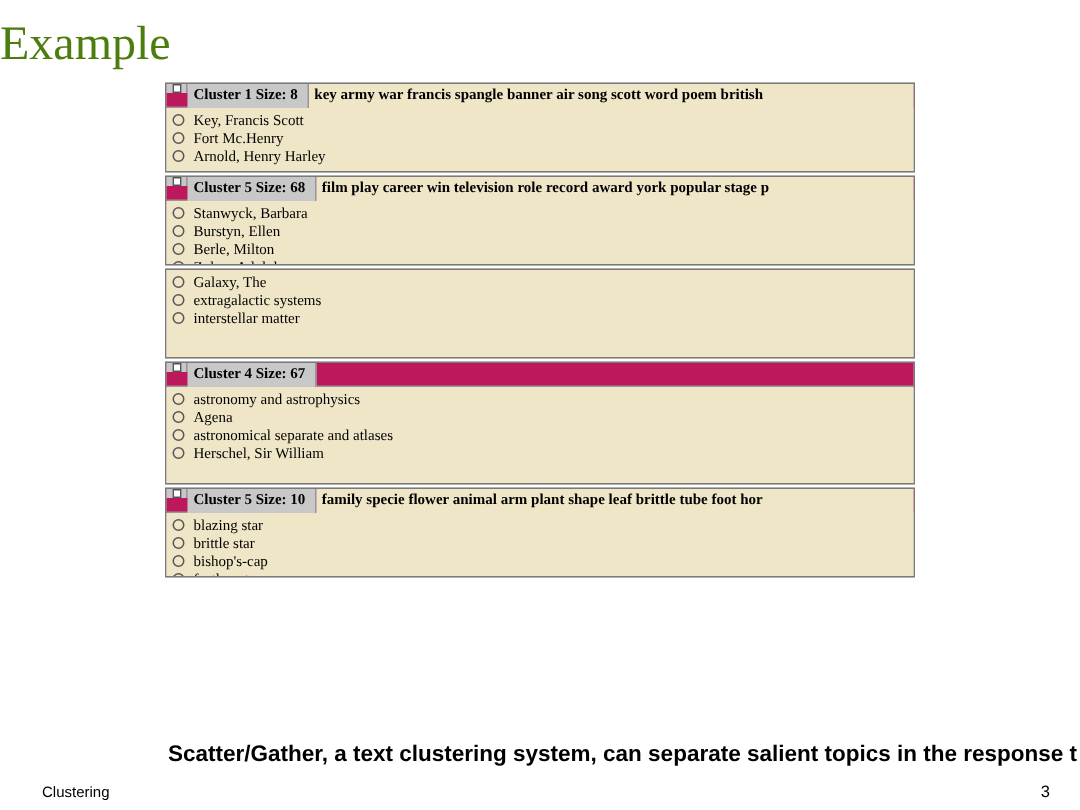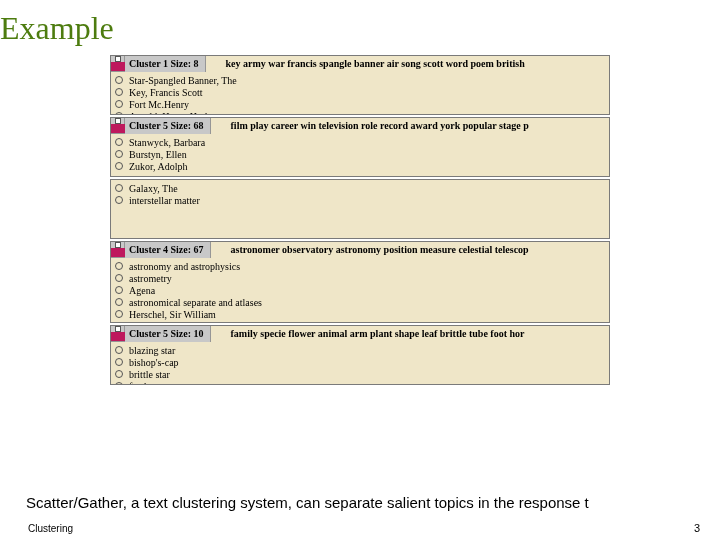--- a/index.html
+++ b/index.html
@@ -60,21 +60,21 @@
     white-space: nowrap;
     color: #000;
     font-weight: bold;
   }
   .header-keywords {
     flex: 1;
     background: #efe6c8;
     font-family: "Times New Roman", serif;
     font-size: 10px;
     line-height: 16px;
-    padding: 0 20px;
+    padding: 0 4px;
     white-space: nowrap;
     overflow: hidden;
     color: #000;
     font-weight: bold;
   }
   .cluster-body {
     background: #efe6c8;
     padding: 2px 4px 0 4px;
     height: 58px;
     overflow: hidden;
@@ -96,28 +96,27 @@
     border-radius: 50%;
     margin-right: 6px;
     flex-shrink: 0;
     background: #efe6c8;
   }
   .caption {
     position: absolute;
     bottom: 28px;
     left: 0;
     right: 0;
-    font-weight: normal;
+    font-weight: bold;
     font-size: 15px;
-    text-align: left;
+    text-align: right;
     line-height: 1.2;
     padding: 0 2px;
     white-space: nowrap;
     overflow: hidden;
-    margin-left: 24px;
   }
   .footer-left {
     position: absolute;
     bottom: 6px;
     left: 28px;
     font-size: 10px;
     color: #000;
   }
   .footer-right {
     position: absolute;
@@ -138,24 +137,20 @@
     <div class="cluster-header">
       <div class="header-box">
           <div class="square"></div>
         </div>
       <div class="header-label">Cluster 1  Size:  8</div>
       <div class="header-keywords">key army war francis spangle banner air song scott word poem british</div>
     </div>
     <div class="cluster-body short">
       <div class="item">
           <span class="bullet"></span>
-          <span>Star-Spangled Banner, The</span>
-        </div>
-      <div class="item">
-          <span class="bullet"></span>
           <span>Key, Francis Scott</span>
         </div>
       <div class="item">
           <span class="bullet"></span>
           <span>Fort Mc.Henry</span>
         </div>
       <div class="item">
           <span class="bullet"></span>
           <span>Arnold, Henry Harley</span>
         </div>
@@ -174,54 +169,57 @@
       <div class="item">
           <span class="bullet"></span>
           <span>Stanwyck, Barbara</span>
         </div>
       <div class="item">
           <span class="bullet"></span>
           <span>Burstyn, Ellen</span>
         </div>
       <div class="item">
           <span class="bullet"></span>
+          <span>Berle, Milton</span>
+        </div>
+      <div class="item">
+          <span class="bullet"></span>
           <span>Zukor, Adolph</span>
         </div>
     </div>
   </div>
 
   <div class="cluster">
     <div class="cluster-body">
       <div class="item">
           <span class="bullet"></span>
           <span>Galaxy, The</span>
         </div>
       <div class="item">
           <span class="bullet"></span>
+          <span>extragalactic systems</span>
+        </div>
+      <div class="item">
+          <span class="bullet"></span>
           <span>interstellar matter</span>
         </div>
     </div>
   </div>
 
   <div class="cluster">
     <div class="cluster-header">
       <div class="header-box">
           <div class="square"></div>
         </div>
       <div class="header-label">Cluster 4  Size:  67</div>
-      <div class="header-keywords">astronomer observatory astronomy position measure celestial telescop</div>
     </div>
     <div class="cluster-body tall">
       <div class="item">
           <span class="bullet"></span>
           <span>astronomy and astrophysics</span>
-        </div>
-      <div class="item">
-          <span class="bullet"></span>
-          <span>astrometry</span>
         </div>
       <div class="item">
           <span class="bullet"></span>
           <span>Agena</span>
         </div>
       <div class="item">
           <span class="bullet"></span>
           <span>astronomical separate and atlases</span>
         </div>
       <div class="item">
@@ -239,25 +237,25 @@
       <div class="header-label">Cluster 5  Size:  10</div>
       <div class="header-keywords">family specie flower animal arm plant shape leaf brittle tube foot hor</div>
     </div>
     <div class="cluster-body short">
       <div class="item">
           <span class="bullet"></span>
           <span>blazing star</span>
         </div>
       <div class="item">
           <span class="bullet"></span>
+          <span>brittle star</span>
+        </div>
+      <div class="item">
+          <span class="bullet"></span>
           <span>bishop's-cap</span>
-        </div>
-      <div class="item">
-          <span class="bullet"></span>
-          <span>brittle star</span>
         </div>
       <div class="item">
           <span class="bullet"></span>
           <span>feather star</span>
         </div>
     </div>
   </div>
 
 </div>
 

